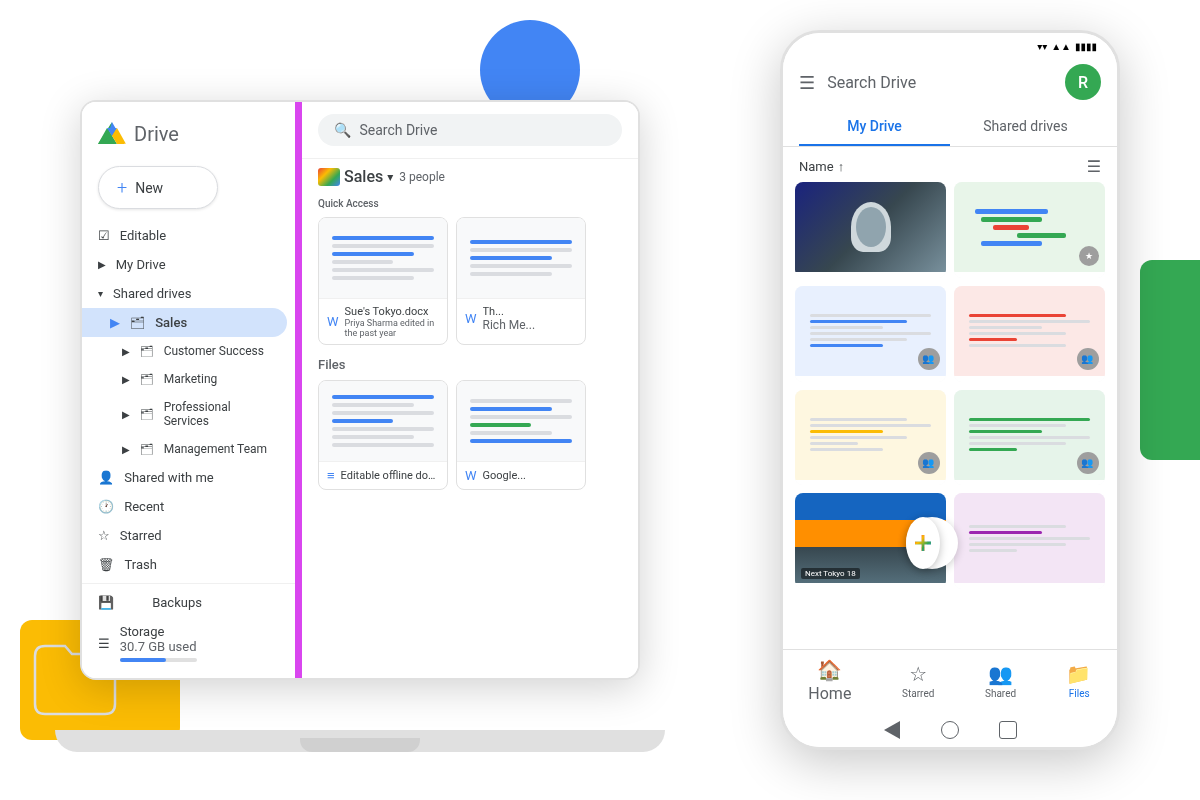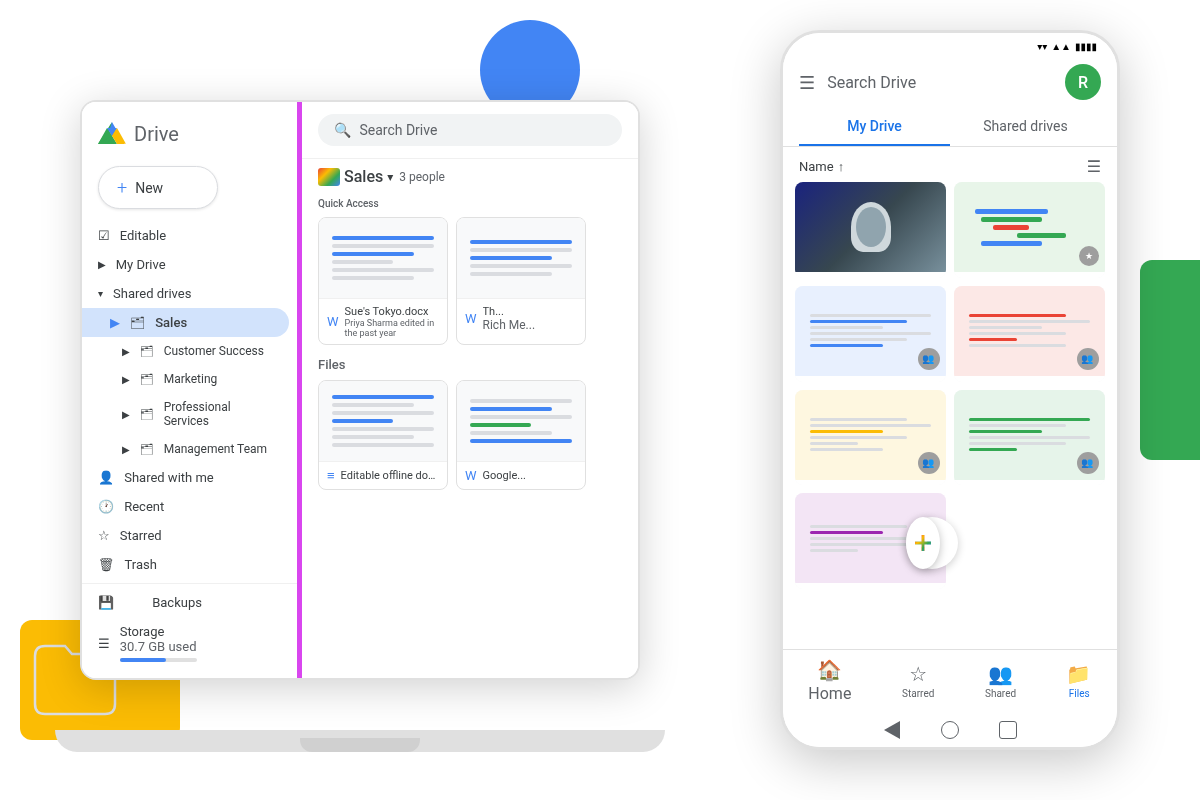--- a/index.html
+++ b/index.html
@@ -71,21 +71,21 @@
       display: flex;
       flex-direction: row;
     }
 
     
     .sidebar {
       width: 220px;
       min-width: 220px;
       background: #fff;
       padding: 12px 0;
-      border-right: 5px solid #d946ef;
+      border-right: 7px solid #d946ef;
       display: flex;
       flex-direction: column;
     }
     .sidebar-logo {
       display: flex;
       align-items: center;
       gap: 8px;
       padding: 8px 16px 16px;
     }
     .sidebar-logo-text {
@@ -873,20 +873,31 @@
             <div class="pline w40 green"></div>
           </div>
           <div class="shared-badge">👥</div>
         </div>
         <div class="phone-file-footer">
 
           <span class="more-icon">⋮</span>
         </div>
       </div>
 
+      <div class="phone-file-card">
+        <div class="phone-file-preview" style="background:linear-gradient(180deg,#1565C0 0%,#1565C0 30%,#FF8F00 30%,#FF8F00 60%,#37474f 60%,#546e7a 100%);">
+          <div style="position:absolute;bottom:4px;left:6px;">
+            <div style="background:rgba(0,0,0,0.5);color:#fff;font-size:8px;padding:1px 4px;border-radius:2px;">Next Tokyo 18</div>
+          </div>
+        </div>
+        <div class="phone-file-footer">
+
+          <span class="more-icon">⋮</span>
+        </div>
+      </div>
 
       <div class="phone-file-card">
         <div class="phone-file-preview doc" style="background:#f3e5f5;">
           <div class="preview-content">
             <div class="pline w80 gray"></div>
             <div class="pline w60" style="background:#9c27b0;"></div>
             <div class="pline w100 gray"></div>
             <div class="pline w80 gray"></div>
             <div class="pline w40 gray"></div>
           </div>

